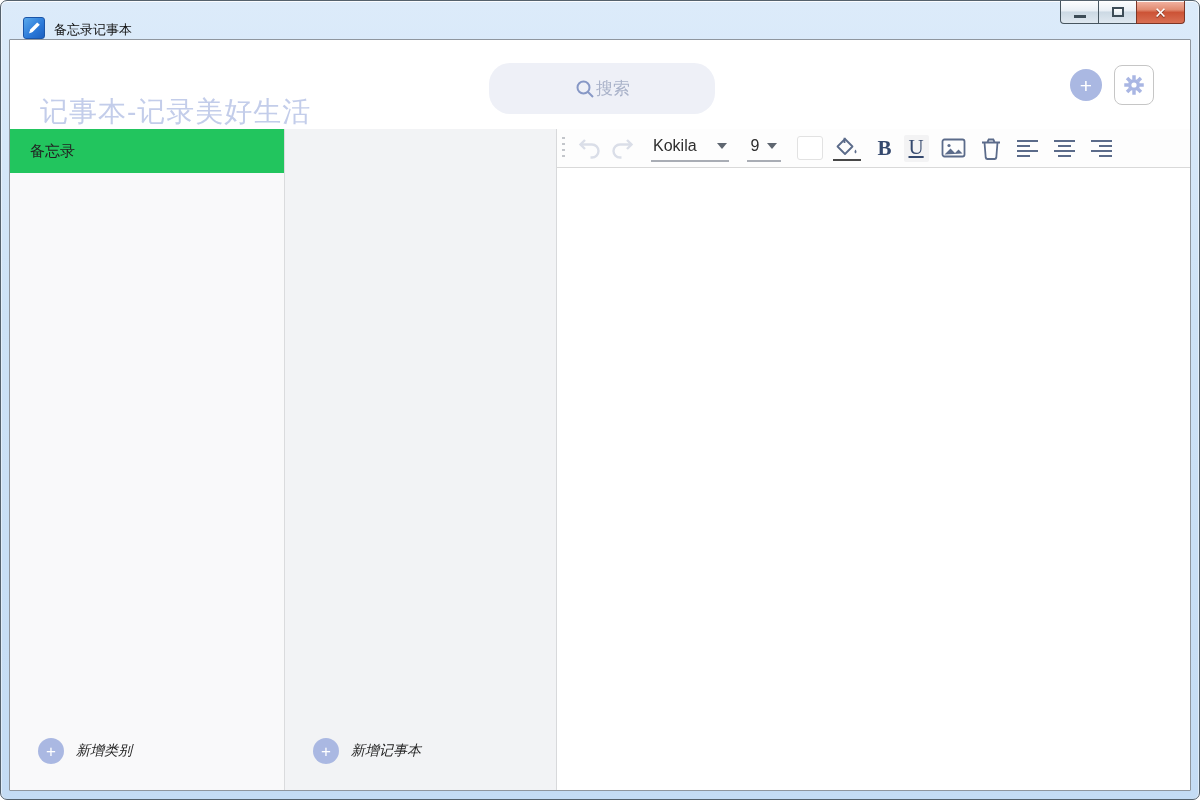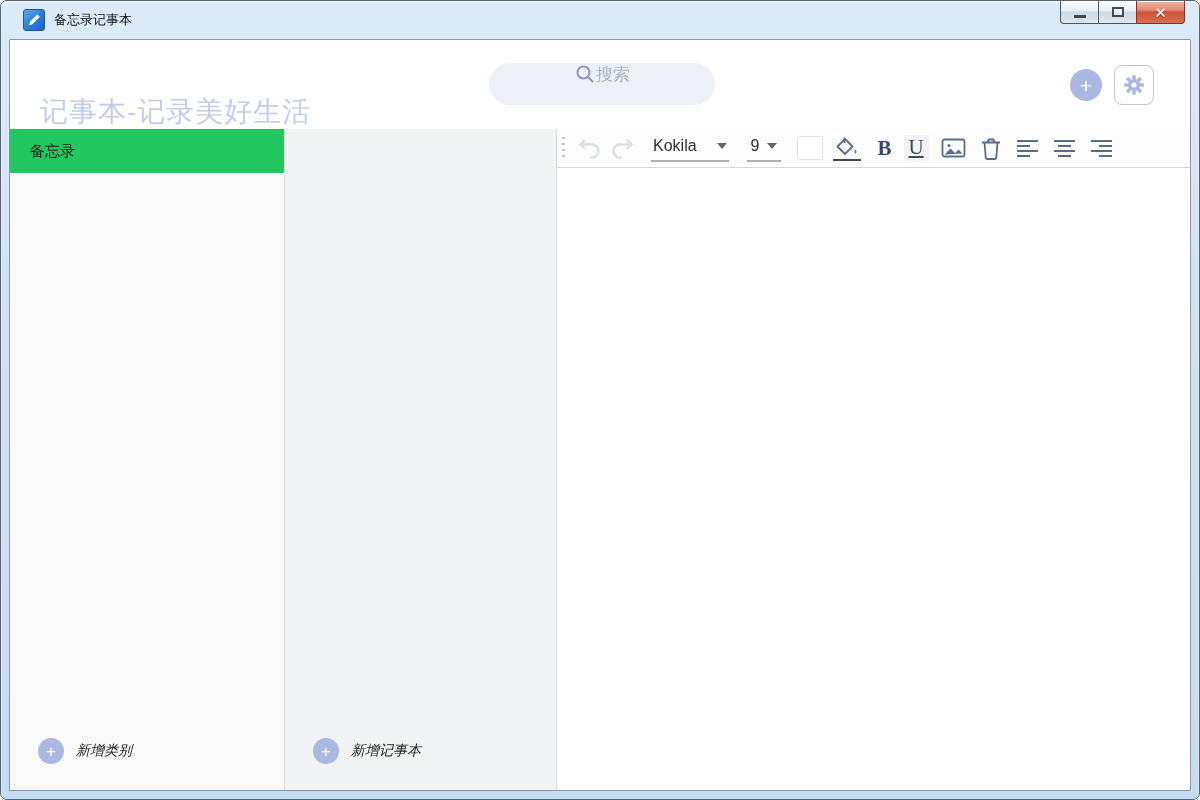--- a/index.html
+++ b/index.html
@@ -7,21 +7,21 @@
 
   
   .window {
     position:absolute; inset:0;
     border:1px solid #55626d;
     border-radius:7px 7px 7px 7px;
     background:linear-gradient(180deg,#dcebfa 0%,#cde2f6 40%,#c4dcf4 100%);
     box-shadow:inset 0 1px 0 rgba(255,255,255,.85), inset 1px 0 0 rgba(255,255,255,.45), inset -1px 0 0 rgba(255,255,255,.45);
     overflow:hidden;
   }
-  .titlebar { position:absolute; top:0; left:0; right:0; height:38px; display:flex; align-items:center; padding-left:22px; }
+  .titlebar { position:absolute; top:0; left:0; right:0; height:38px; display:flex; align-items:flex-end; padding-left:22px; }
   .app-icon {
     width:22px; height:22px; border-radius:3px; margin-right:9px;
     background:linear-gradient(135deg,#5aa9ec 0%,#2a78d8 60%,#1b5fc0 100%);
     border:1px solid #1a55a8; display:flex; align-items:center; justify-content:center;
   }
   .titlebar-text { font-size:13px; color:#111; }
 
   .win-controls { position:absolute; top:0; right:14px; display:flex; height:23px; }
   .win-btn {
     width:39px; height:23px; border:1px solid #47555f; border-top:none; margin-left:-1px;
@@ -42,23 +42,23 @@
   .content {
     position:absolute; left:8px; right:8px; top:38px; bottom:8px;
     background:#fff; border:1px solid #8f969e; border-radius:1px;
     overflow:hidden;
   }
 
   
   .app-header { position:absolute; top:0; left:0; right:0; height:89px; background:#fff; }
   .app-title { position:absolute; left:30px; top:53px; font-size:28px; color:#c3cdea; letter-spacing:1px; }
   .search-pill {
-    position:absolute; left:479px; top:23px; width:226px; height:42px;
+    position:absolute; left:479px; top:23px; width:226px; height:51px;
     background:#eef0f7; border-radius:21px;
-    display:flex; align-items:flex-start; justify-content:center; gap:0; cursor:text;
+    display:flex; align-items:center; justify-content:center; gap:0; cursor:text;
   }
   .search-pill svg { display:block; }
   .search-text { font-size:17px; color:#a9b2c9; }
   .add-note-btn {
     position:absolute; left:1060px; top:29px; width:32px; height:32px; border-radius:50%;
     background:#aab8e2; color:#fff; display:flex; align-items:center; justify-content:center;
     font-size:21px; font-weight:300; line-height:1; cursor:pointer;
   }
   .settings-btn {
     position:absolute; left:1104px; top:25px; width:40px; height:40px;

